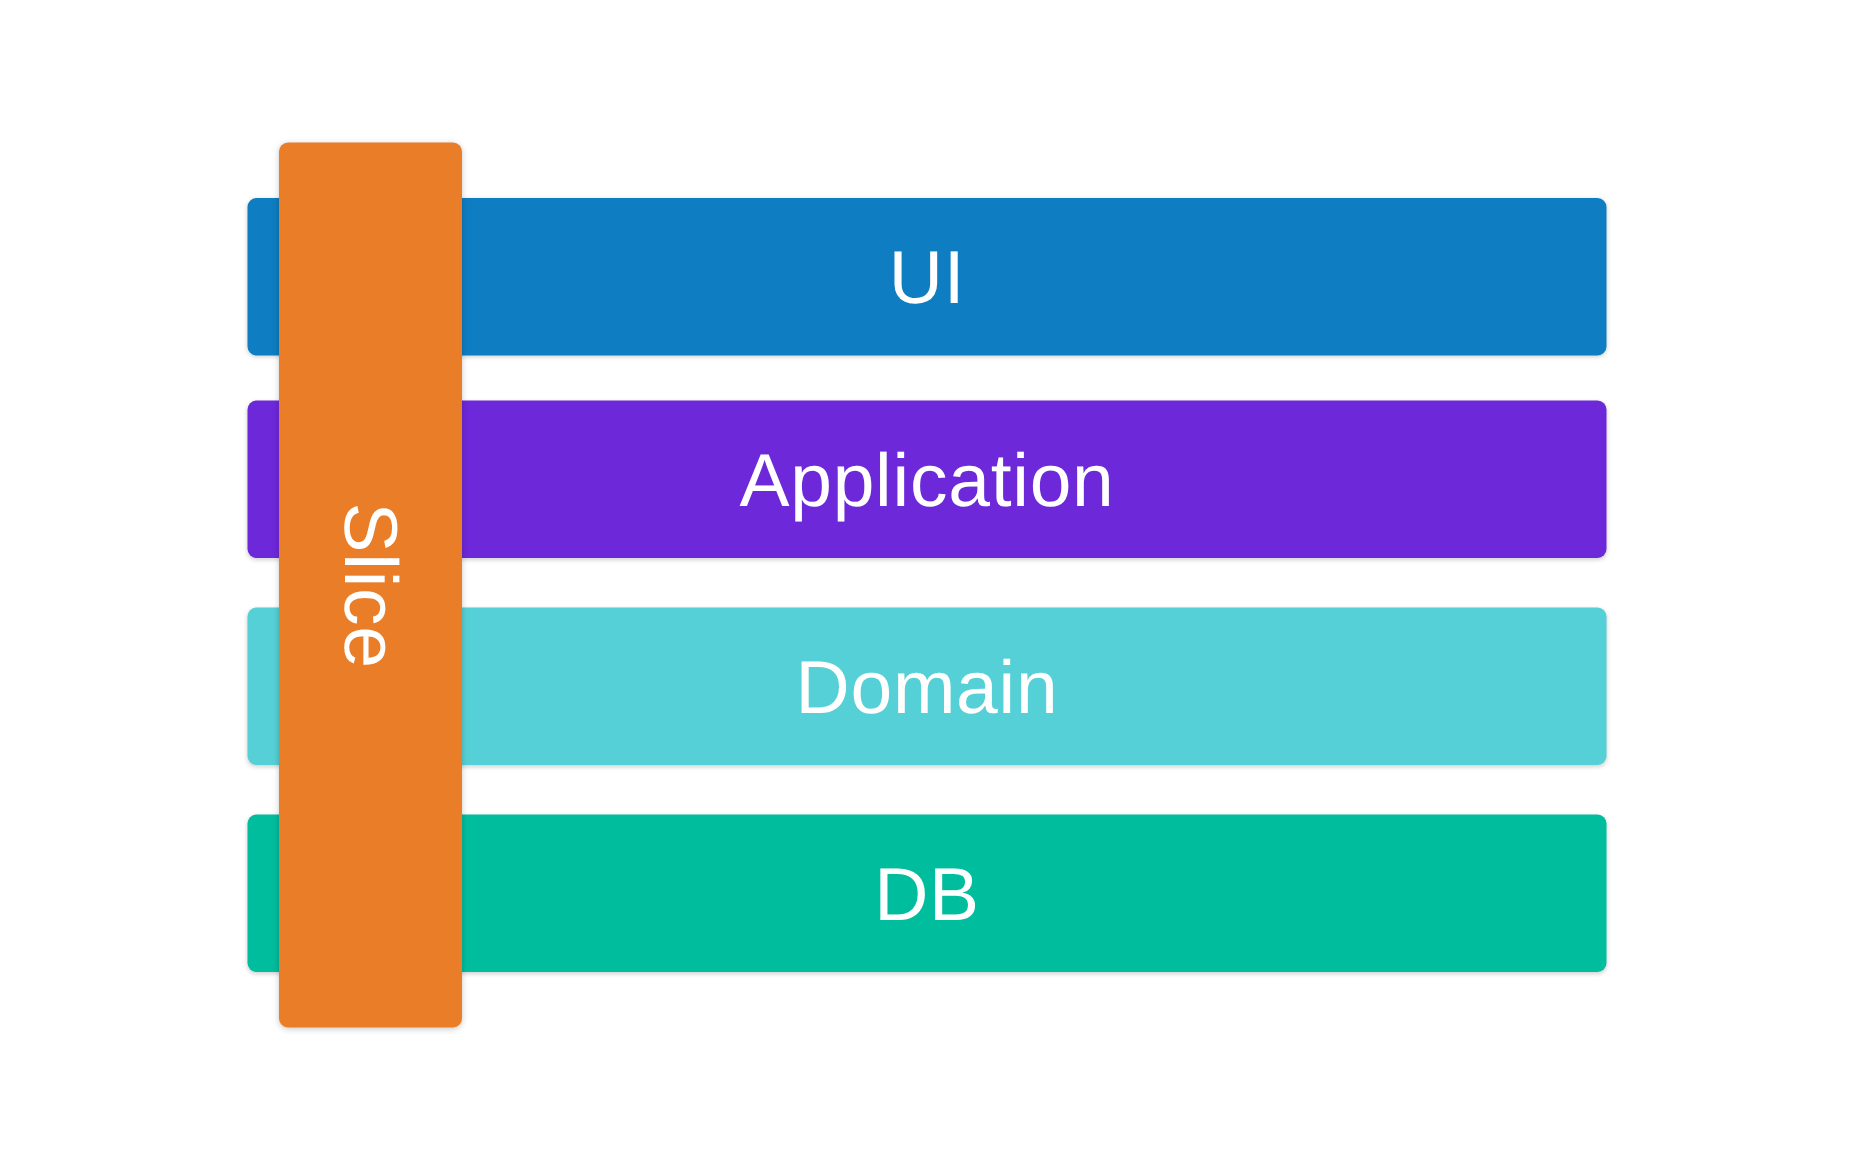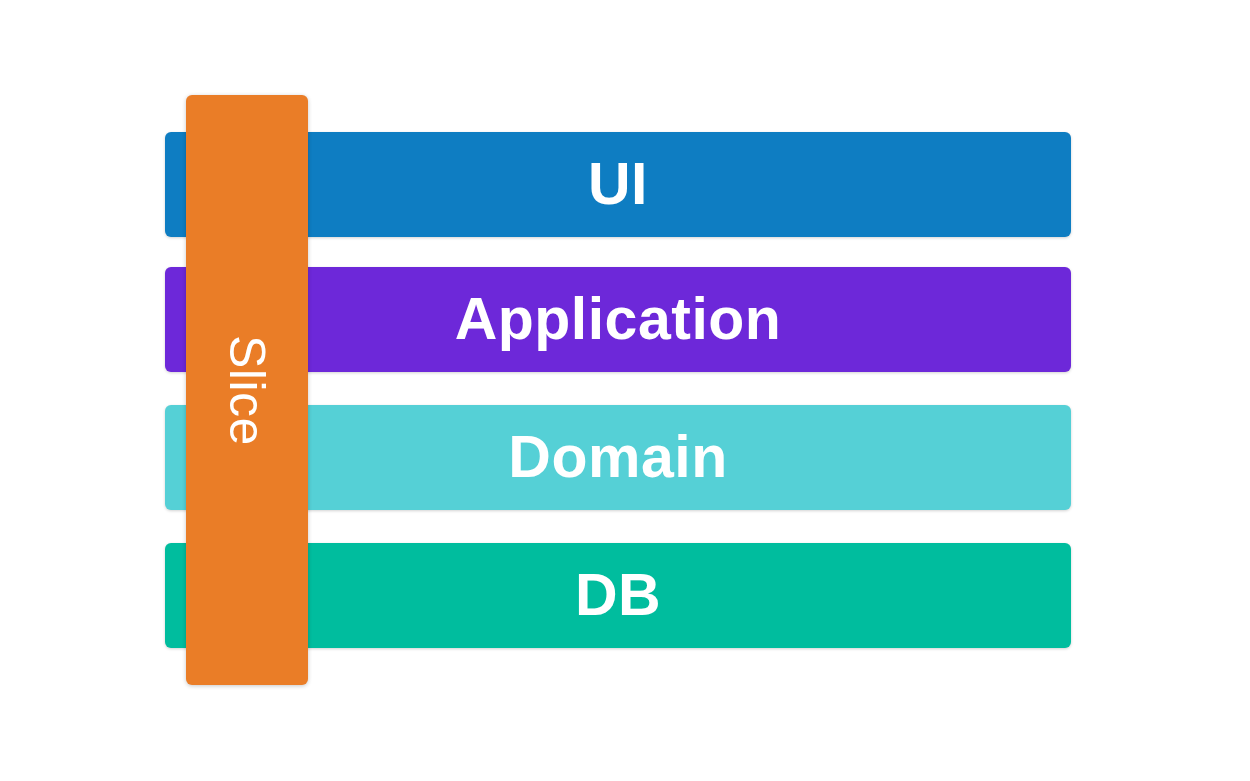--- a/index.html
+++ b/index.html
@@ -22,22 +22,22 @@
     width: 906px;
     height: 105px;
     border-radius: 6px;
     display: flex;
     align-items: center;
     justify-content: center;
     box-shadow: 0 1px 3px rgba(0,0,0,0.18);
   }
   .layer-bar .layer-label {
     color: #ffffff;
-    font-size: 59px;
-    font-weight: 700;
+    font-size: 50px;
+    font-weight: 400;
     letter-spacing: 0.5px;
     line-height: 1;
   }
   .layer-ui          { top: 132px; }
   .layer-application { top: 267px; }
   .layer-domain      { top: 405px; }
   .layer-db          { top: 543px; }
   .slice-bar {
     position: absolute;
     left: 186px;

